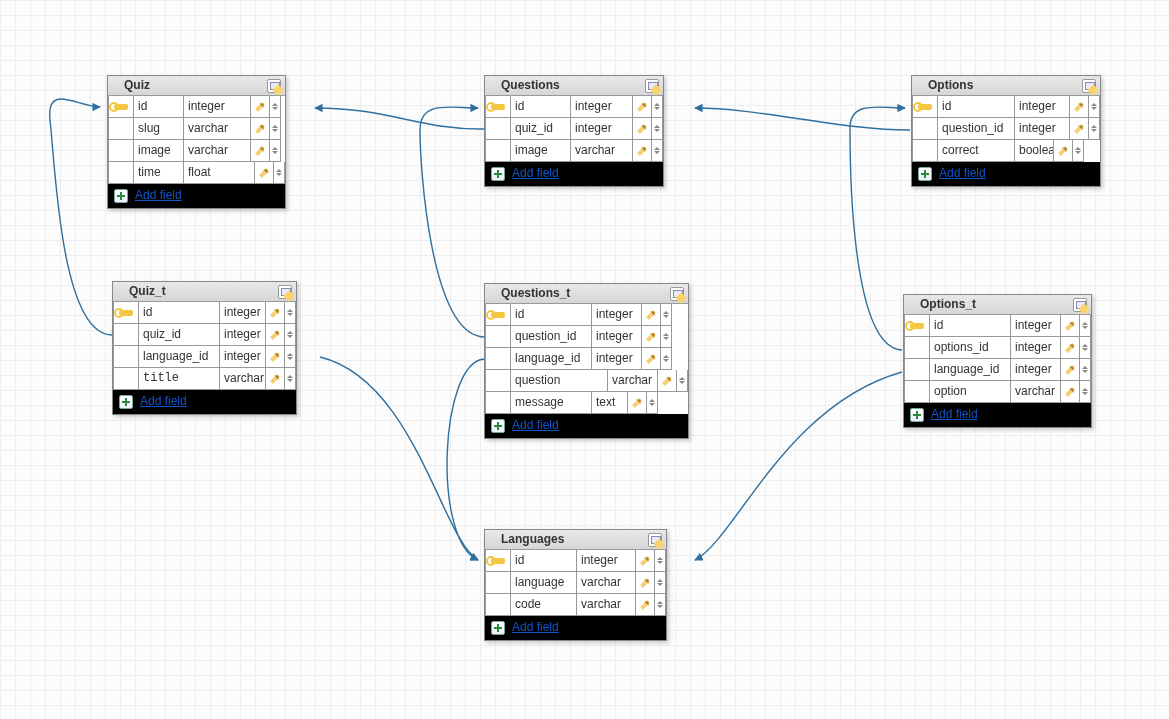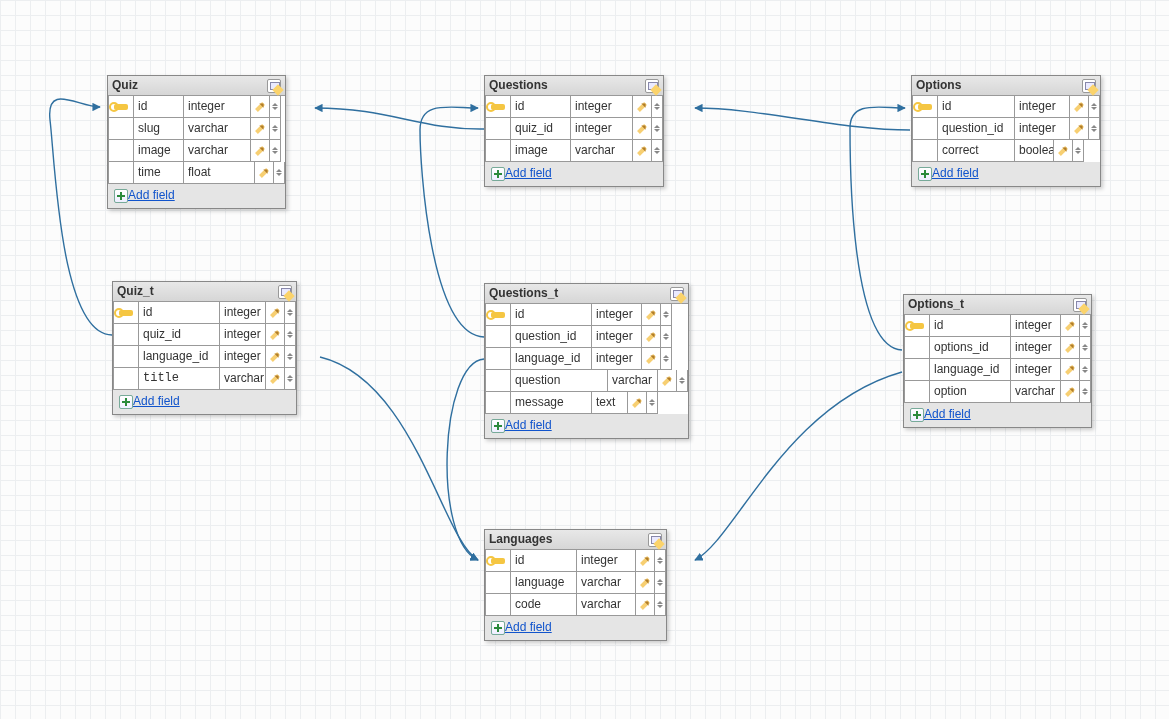--- a/index.html
+++ b/index.html
@@ -25,21 +25,21 @@
   }
   .titlebar {
     display: flex; align-items: center;
     background: linear-gradient(#e8e8e8, #d6d6d6);
     border-bottom: 1px solid #999;
     height: 20px;
     padding: 0 4px;
     font-weight: bold;
     color: #333;
   }
-  .titlebar .title { flex: 1; }
+  .titlebar .title { flex: 1; margin-left: 12px; }
   .titlebar .edit {
     width: 14px; height: 14px;
     border: 1px solid #999; border-radius: 2px;
     background: #fff;
     position: relative;
   }
   .titlebar .edit::before, .titlebar .edit::after {
     content:""; position:absolute;
   }
   .titlebar .edit::before { left:2px; top:2px; width:8px; height:6px; background:#eaeaff; border:1px solid #88a; }
@@ -71,24 +71,24 @@
     width: 12px; height: 4px; background:#f7cf72;
     transform: rotate(-45deg);
     position: relative;
   }
   .pencil::after { content:""; position:absolute; right:-3px; top:-1px; border:3px solid transparent; border-left-color:#b07d2a; }
   .arr { width:0; height:0; border:3px solid transparent; }
   .arr.up { border-bottom-color:#888; margin-bottom:1px; }
   .arr.dn { border-top-color:#888; }
 
   .footer {
-    display: flex; align-items: center; gap: 0;
+    display: flex; align-items: center; gap: 7px;
     border-top: none;
     height: 24px; padding: 0 6px;
-    background:#e5e5e5;
+    background:#000000;
   }
   .footer .plus {
     width: 14px; height: 14px; position: relative;
     background: linear-gradient(#fff,#eef);
     border:1px solid #7a9; border-radius:2px;
   }
   .footer .plus::before, .footer .plus::after {
     content:""; position:absolute; background:#2a8a3a;
   }
   .footer .plus::before { left:5px; top:2px; width:2px; height:8px; }

